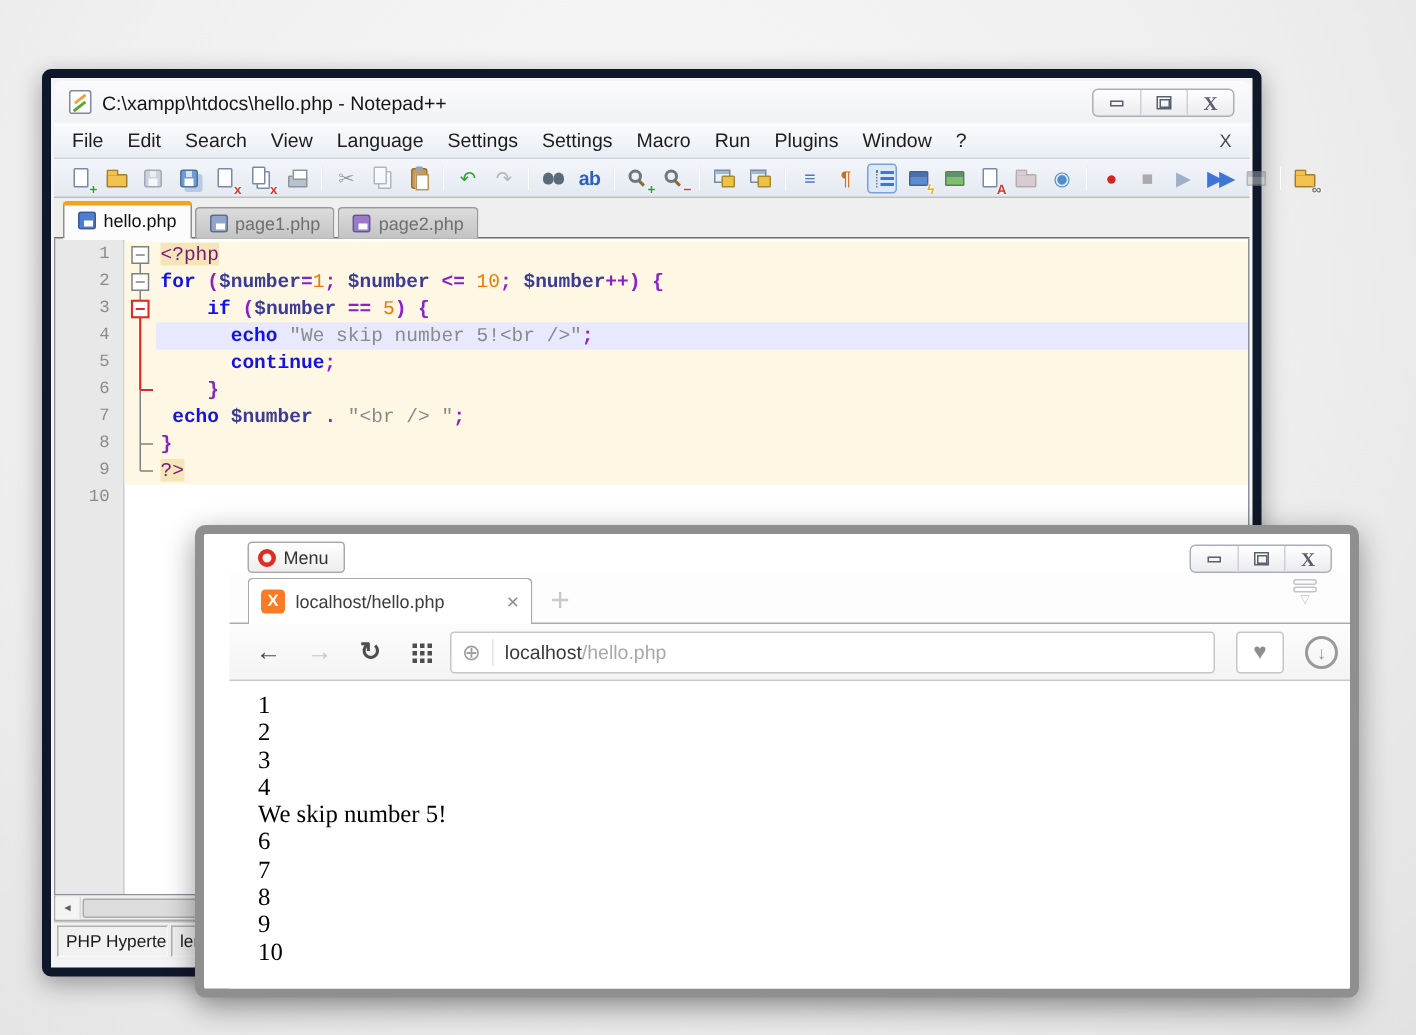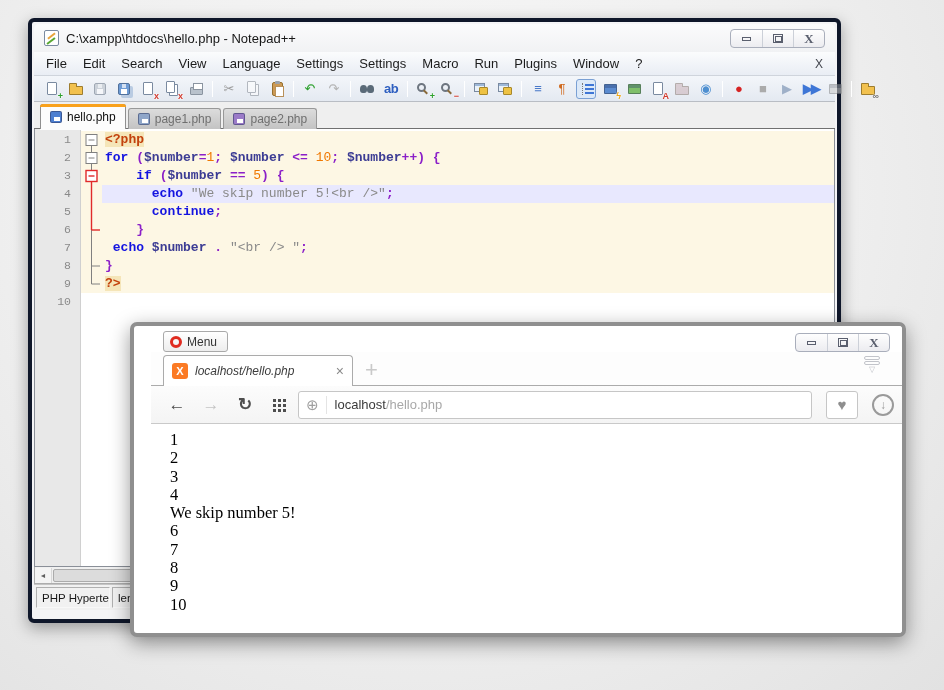--- a/index.html
+++ b/index.html
@@ -2,21 +2,21 @@
 <html><head>
 <meta charset="utf-8">
 <style>
   * { margin:0; padding:0; box-sizing:border-box; }
   html,body { width:944px; height:690px; overflow:hidden; }
   body {
     font-family:"Liberation Sans", sans-serif;
     background: radial-gradient(ellipse at 45% 28%, #f8f8f8 0%, #efefef 55%, #e2e2e2 100%);
     position:relative;
   }
-  .win { position:absolute; border:4px solid #0f172a; border-radius:6px; background:#f4f4f6; }
+  .win { position:absolute; border:6px solid #0f172a; border-radius:6px; background:#f4f4f6;margin-top:28px; }
   
   #npp { left:28px; top:18px; width:813px; height:605px; z-index:1;
          box-shadow:0 5px 16px rgba(0,0,0,.35); padding:2px; }
   .npp-title { height:28px; display:flex; align-items:center; padding-left:10px; gap:7px;
                border-radius:5px 5px 0 0; background:linear-gradient(#fbfbfc,#f1f2f4); }
   .npp-ico { width:15px; height:16px; background:#fff; border:1px solid #7a8aa0; border-radius:2px; position:relative; }
   .npp-ico::before { content:""; position:absolute; left:1px; top:9px; width:10px; height:2px; background:#58a832; transform:rotate(-38deg); }
   .npp-ico::after { content:""; position:absolute; left:2px; top:4px; width:9px; height:2px; background:#e8a43c; transform:rotate(-38deg); }
   .npp-title .t { font-size:13px; color:#161616; }
   .winbtns { position:absolute; right:12px; top:7px; display:flex; border:1px solid #a9aebb; border-radius:4px;
@@ -84,21 +84,21 @@
   .num-margin { width:46px; background:#e8e8e8; border-right:1px solid #d0d0d0; padding-top:2px; flex:none; }
   .num-margin .ln { height:18px; line-height:18px; text-align:right; padding-right:9px;
                     font-family:"Liberation Mono",monospace; font-size:11.5px; color:#8a8a8a; }
   .code-pane { position:relative; flex:1; }
   .php-zone { position:absolute; left:0; right:0; top:2px; height:162px; background:#fdf7e4; }
   .hl-line { position:absolute; left:21px; right:0; top:56px; height:18px; background:#e8e8fe; }
   .fold-svg { position:absolute; left:0; top:2px; }
   .code-lines { position:absolute; left:0; top:2px; right:0; }
   .cl { height:18px; line-height:18px; white-space:pre; padding-left:24px;
         font-family:"Liberation Mono",monospace; font-size:13px; color:#000; }
-  .tk-tag { color:#c2410c; background:#f5e5b8; font-weight:700; }
+  .tk-tag { color:#701a75; background:#f5e5b8; font-weight:400; }
   .tk-kw  { color:#1414e0; font-weight:700; }
   .tk-var { color:#3c3c94; font-weight:700; }
   .tk-num { color:#f07800; }
   .tk-op  { color:#8b1fc8; font-weight:700; }
   .tk-str { color:#8a8a8a; }
   .tk-d   { color:#000; }
   
   .npp-hscroll { height:17px; background:#f0f0f0; border:1px solid #adadad; border-top:none; display:flex; align-items:center; }
   .sb-btn { width:17px; height:15px; display:flex; align-items:center; justify-content:center; font-size:7px; color:#606060; background:#f4f4f4; border-right:1px solid #d8d8d8; }
   .sb-thumb { width:92px; height:13px; margin-left:1px; background:#dcdcdc; border:1px solid #ababab; border-radius:2px; }
@@ -114,21 +114,21 @@
            box-shadow:0 6px 20px rgba(0,0,0,.40); border-color:#8f8f8f; border-radius:7px; overflow:hidden;padding-left:17px; }
   .op-menurow { height:26px; position:relative; background:#fff; }
   .op-menubtn { position:absolute; left:12px; top:5px; height:21px; padding:0 10px 0 6px; display:flex; align-items:center; gap:5px;
                 border:1px solid #a9a9a9; border-radius:3px; background:linear-gradient(#ffffff,#ededed); font-size:12px; color:#333; }
   .op-o { width:12px; height:12px; border:3px solid #e02b20; border-radius:50%; }
   .op-tabrow { height:34px; border-bottom:1px solid #ababab; position:relative; background:#fdfdfd; }
   .op-tab { position:absolute; left:12px; bottom:-1px; width:190px; height:31px; background:#fff; border:1px solid #ababab;
             border-bottom:none; border-radius:4px 4px 0 0; display:flex; align-items:center; gap:7px; padding:0 8px; }
   .op-tab .fav { width:16px; height:16px; background:#fb7a24; border-radius:3px; color:#fff; font-weight:700; font-size:11px;
                  display:flex; align-items:center; justify-content:center; flex:none; }
-  .op-tab .tt { font-size:12px; color:#3c3c3c; flex:1; white-space:nowrap; overflow:hidden;font-style:italic; }
+  .op-tab .tt { font-size:12px; color:#3c3c3c; flex:1; white-space:nowrap; overflow:hidden; }
   .op-tab .tc { color:#8a8a8a; font-size:14px; line-height:1; }
   .op-newtab { position:absolute; left:214px; top:7px; font-size:22px; font-weight:400; color:#c9c9c9; line-height:1; }
   .op-bin { position:absolute; right:22px; top:4px; display:flex; flex-direction:column; align-items:center; gap:1px; }
   .op-bin .bar { width:16px; height:4px; border:1px solid #c2c4ca; border-radius:2px; }
   .op-bin .chev { font-size:8px; color:#c2c4ca; line-height:1; }
   .op-toolbar { height:38px; background:linear-gradient(#fcfcfc,#f4f4f4); border-bottom:1px solid #c9c9c9;
                 display:flex; align-items:center; padding:0 8px 0 16px; gap:14px; }
   .nav-ic { font-size:17px; font-weight:700; color:#4e4e4e; line-height:1; width:20px; text-align:center; }
   .nav-ic.off { color:#c4c4c4; }
   .sd-grid { width:3px; height:3px; background:#4e4e4e; position:relative; margin:0 8px 9px 4px;

